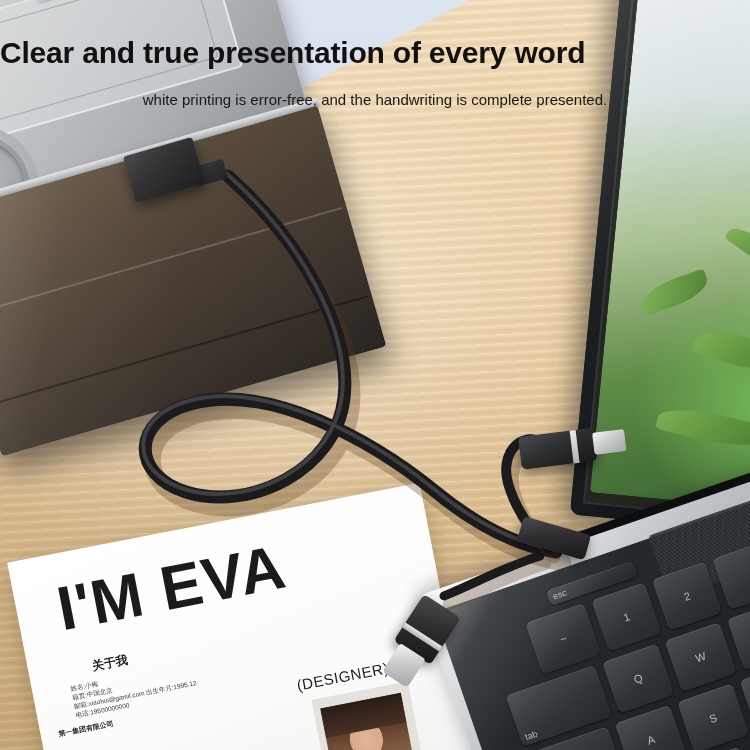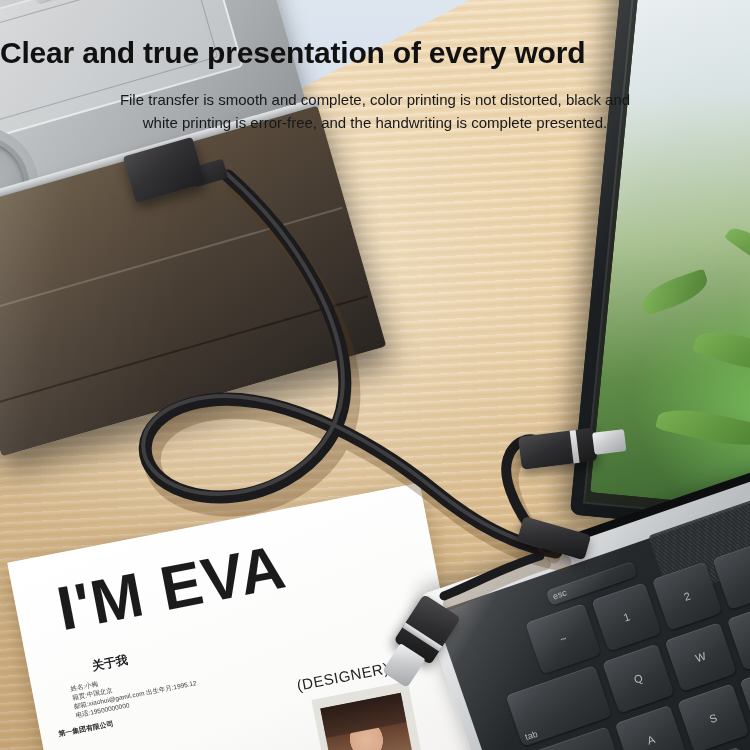--- a/index.html
+++ b/index.html
@@ -264,17 +264,16 @@
   </div>
 
   <div class="connector" style="left:424px;top:594px;transform:rotate(33deg);">
     <div class="c-body" style="left:0;top:0;width:44px;height:56px;"></div>
     <div class="c-ring" style="left:0;top:34px;width:44px;height:6px;"></div>
     <div class="c-tip" style="left:7px;top:54px;width:30px;height:34px;border-radius:3px 3px 5px 5px;"></div>
   </div>
 
   <div class="headline">Clear and true presentation of every word</div>
   <div class="bodytext">
-    <div>File transfer is smooth and complete, color printing is not distorted, black and</div>
     <div>white printing is error-free, and the handwriting is complete presented.</div>
   </div>
 
 </div>
 
 </body></html>

